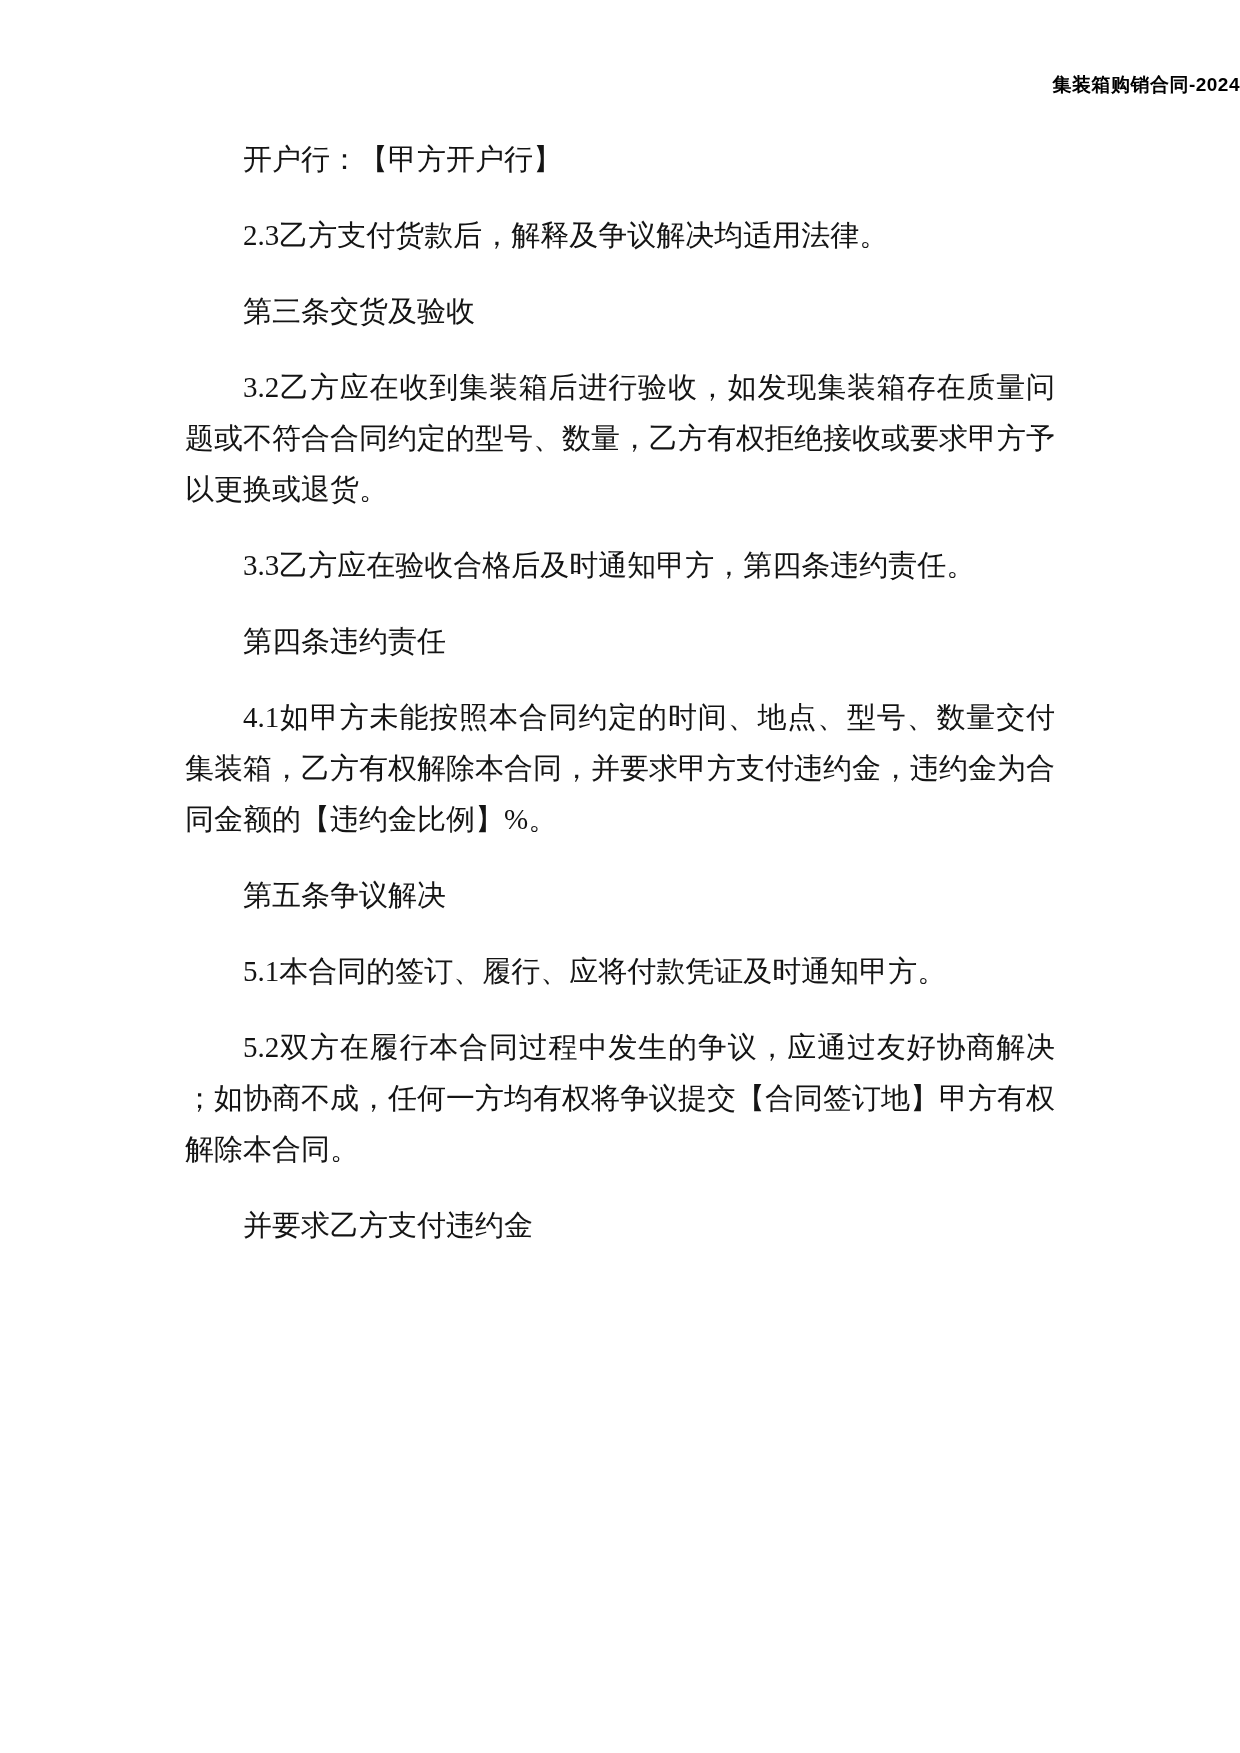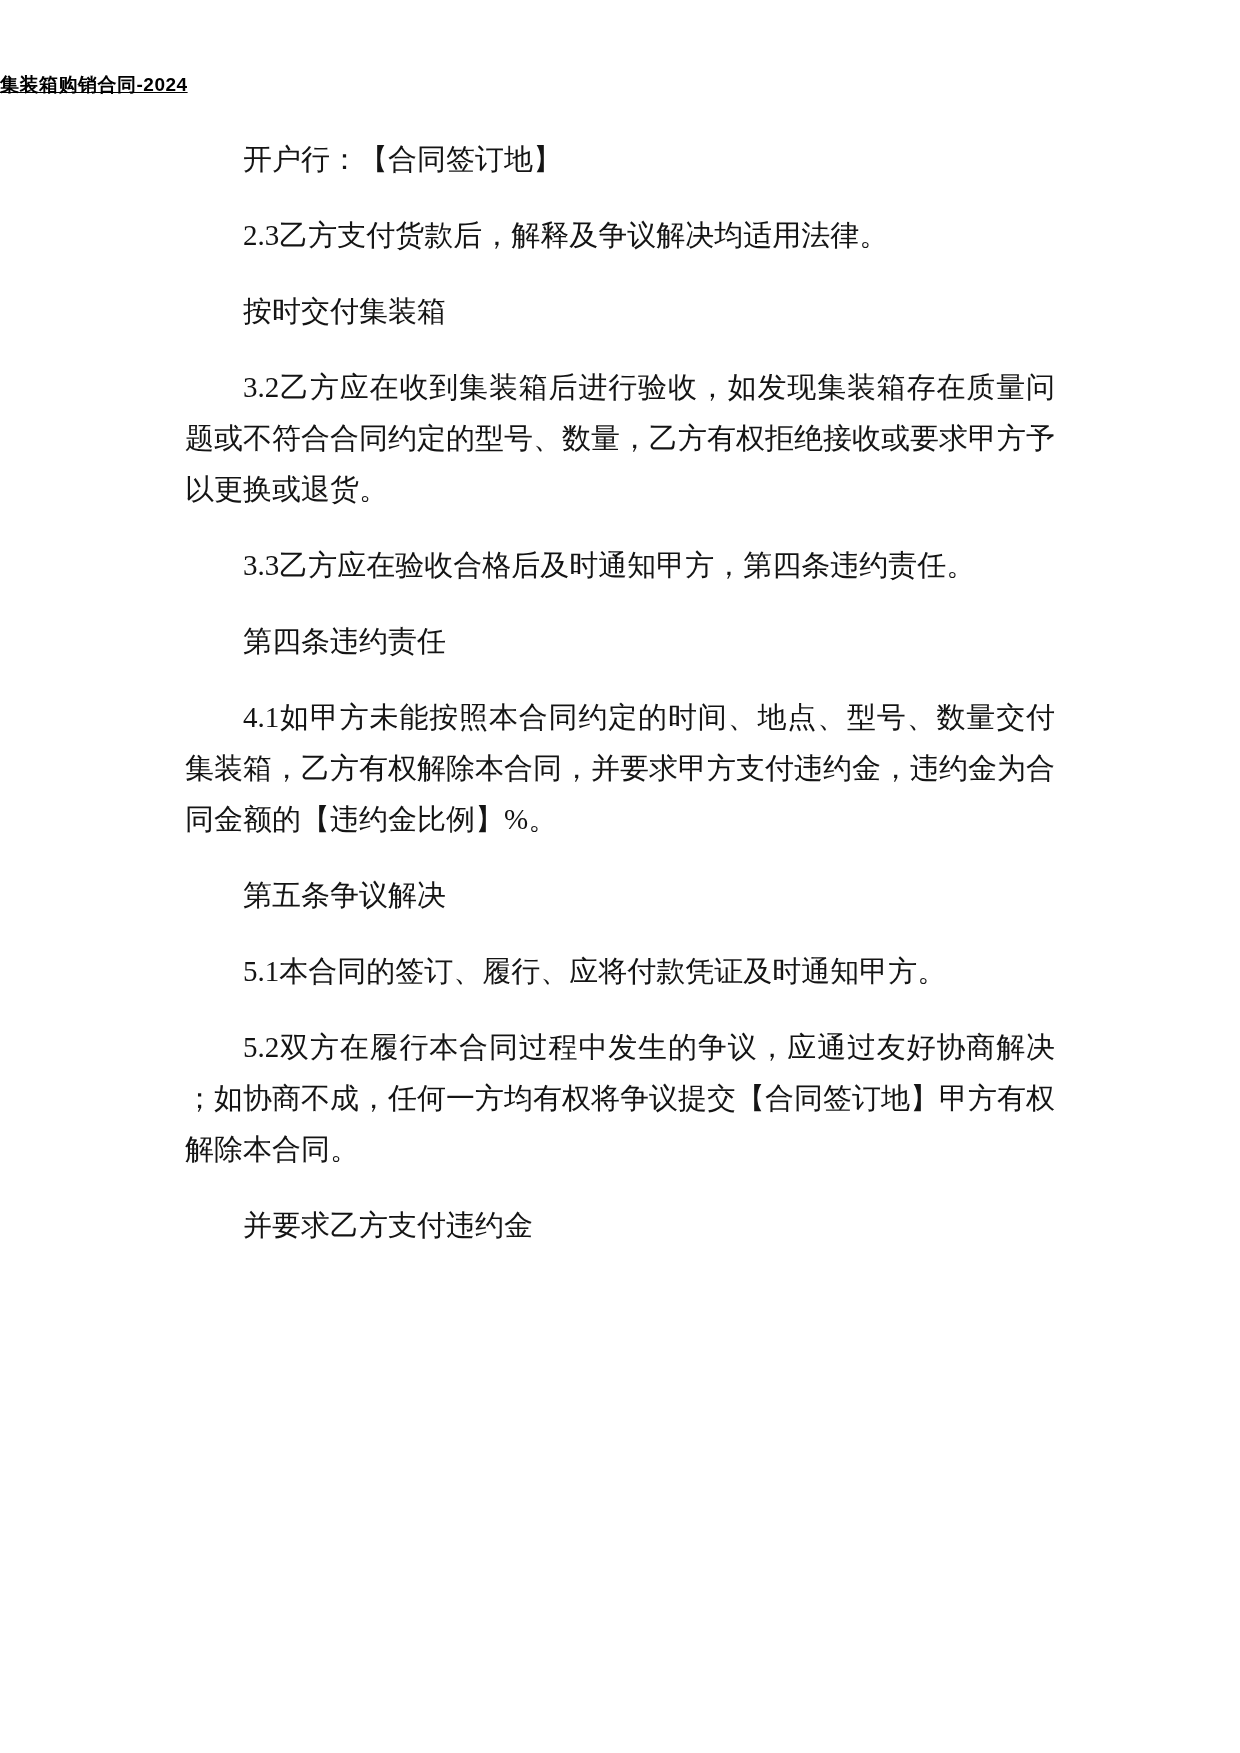--- a/index.html
+++ b/index.html
@@ -12,28 +12,27 @@
     width: 1240px;
     height: 1753px;
     margin: 0 auto;
     background: #ffffff;
     overflow: hidden;
     box-sizing: border-box;
     padding-top: 71px;
   }
   .doc-title {
     width: 1240px;
-    text-align: left;
+    text-align: right;
     font-family: "Liberation Sans", "DejaVu Sans", sans-serif;
     font-weight: 700;
     font-size: 19px;
     line-height: 27px;
     color: #000000;
     letter-spacing: 0.5px;
-    text-decoration: underline;
   }
   .doc-body {
     width: 870px;
     margin: 36px auto 0 auto;
     font-family: "Liberation Serif", "DejaVu Serif", serif;
     font-size: 29px;
     line-height: 51px;
     color: #141414;
     text-align: justify;
     line-break: anywhere;
@@ -44,23 +43,23 @@
   }
 </style>
 </head>
 <body>
 
 <div class="page">
 
   <div class="doc-title">集装箱购销合同-2024</div>
 
   <div class="doc-body">
-    <p>开户行：【合同签订地】</p>
+    <p>开户行：【甲方开户行】</p>
     <p>2.3乙方支付货款后，解释及争议解决均适用法律。</p>
-    <p>按时交付集装箱</p>
+    <p>第三条交货及验收</p>
     <p>3.2乙方应在收到集装箱后进行验收，如发现集装箱存在质量问题或不符合合同约定的型号、数量，乙方有权拒绝接收或要求甲方予以更换或退货。</p>
     <p>3.3乙方应在验收合格后及时通知甲方，第四条违约责任。</p>
     <p>第四条违约责任</p>
     <p>4.1如甲方未能按照本合同约定的时间、地点、型号、数量交付集装箱，乙方有权解除本合同，并要求甲方支付违约金，违约金为合同金额的【违约金比例】%。</p>
     <p>第五条争议解决</p>
     <p>5.1本合同的签订、履行、应将付款凭证及时通知甲方。</p>
     <p>5.2双方在履行本合同过程中发生的争议，应通过友好协商解决；如协商不成，任何一方均有权将争议提交【合同签订地】甲方有权解除本合同。</p>
     <p>并要求乙方支付违约金</p>
   </div>
 

